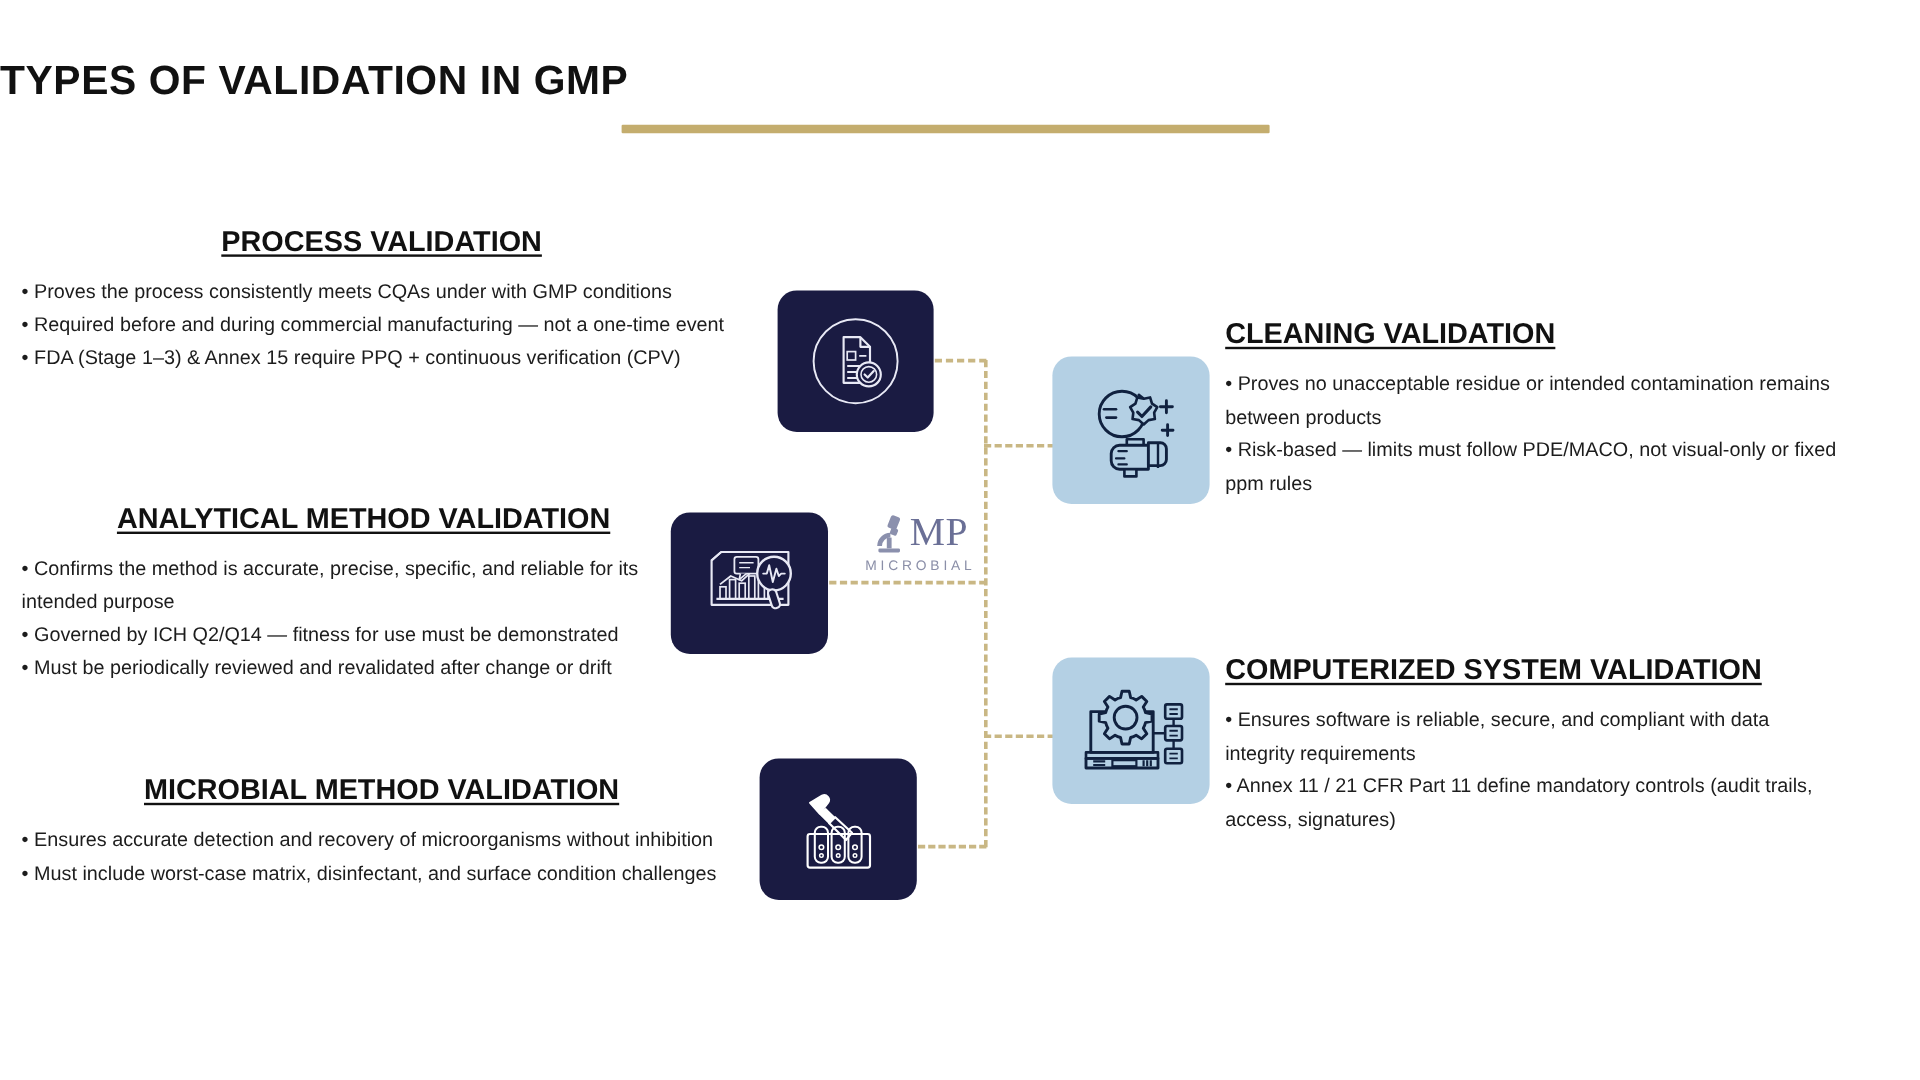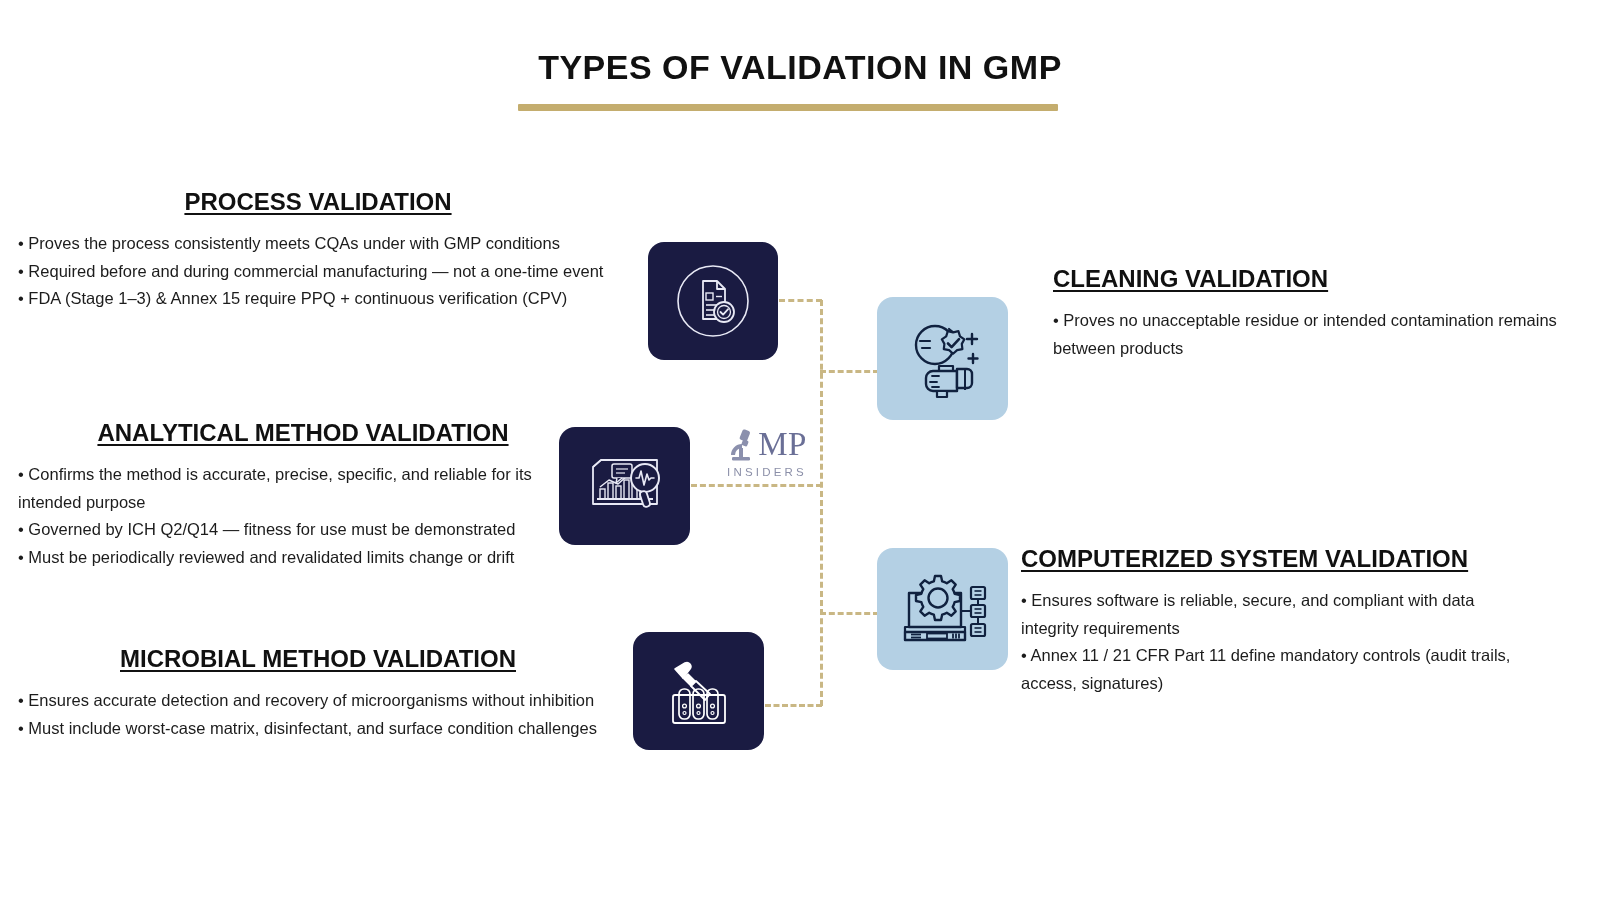--- a/index.html
+++ b/index.html
@@ -18,21 +18,20 @@
     background: #ffffff;
     overflow: hidden;
   }
 
   
   .title {
     position: absolute;
     left: 0;
     top: 48px;
     width: 1600px;
-    text-align: center;
     font-size: 34px;
     font-weight: bold;
     letter-spacing: 0.5px;
     color: #111111;
   }
   .title-rule {
     position: absolute;
     left: 518px;
     top: 104px;
     width: 540px;
@@ -63,21 +62,21 @@
 
   
   #blk-process        { left: 18px;  top: 188px; width: 625px; }
   #blk-process .block-head { width: 600px; }
   #blk-analytical     { left: 18px;  top: 419px; width: 545px; }
   #blk-analytical .block-head { width: 570px; text-decoration: underline; }
   #blk-microbial      { left: 18px;  top: 645px; width: 595px; }
   #blk-microbial .block-head { width: 600px; }
 
   
-  #blk-cleaning       { left: 1021px; top: 265px; width: 510px; margin-left: 32px; }
+  #blk-cleaning       { left: 1021px; top: 265px; width: 510px; }
   #blk-computerized   { left: 1021px; top: 545px; width: 510px; }
 
   
   .tile {
     position: absolute;
     border-radius: 16px;
     display: flex;
     align-items: center;
     justify-content: center;
   }
@@ -161,36 +160,37 @@
       <p class="bullet"> • Required before and during commercial manufacturing — not a one-time event</p>
       <p class="bullet"> • FDA (Stage 1–3) &amp; Annex 15 require PPQ + continuous verification (CPV)</p>
     </div>
   </div>
 
   <div class="block" id="blk-analytical">
     <div class="block-head center">ANALYTICAL METHOD VALIDATION</div>
     <div class="block-body">
       <p class="bullet">• Confirms the method is accurate, precise, specific, and reliable for its intended purpose</p>
       <p class="bullet"> • Governed by ICH Q2/Q14 — fitness for use must be demonstrated</p>
-      <p class="bullet"> • Must be periodically reviewed and revalidated limits change or drift</p>
+      <p class="bullet"> • Must be periodically reviewed and revalidated after change or drift</p>
     </div>
   </div>
 
   <div class="block" id="blk-microbial">
     <div class="block-head center">MICROBIAL METHOD VALIDATION</div>
     <div class="block-body">
       <p class="bullet">• Ensures accurate detection and recovery of microorganisms without inhibition</p>
       <p class="bullet"> • Must include worst-case matrix, disinfectant, and surface condition challenges</p>
     </div>
   </div>
 
   <div class="block" id="blk-cleaning">
     <div class="block-head left">CLEANING VALIDATION</div>
     <div class="block-body">
       <p class="bullet">• Proves no unacceptable residue or intended contamination remains between products</p>
+      <p class="bullet"> • Risk-based — limits must follow PDE/MACO, not visual-only or fixed ppm rules</p>
     </div>
   </div>
 
   <div class="block" id="blk-computerized">
     <div class="block-head left">COMPUTERIZED SYSTEM VALIDATION</div>
     <div class="block-body">
       <p class="bullet">• Ensures software is reliable, secure, and compliant with data integrity requirements</p>
       <p class="bullet"> • Annex 11 / 21 CFR Part 11 define mandatory controls (audit trails, access, signatures)</p>
     </div>
   </div>
@@ -304,16 +304,16 @@
     <div class="wm-row">
       <svg width="30" height="34" viewBox="0 0 30 34">
         <rect x="14" y="2" width="8" height="11" rx="2" fill="#8b90ad" transform="rotate(22 18 7)"></rect>
         <rect x="15" y="12" width="6" height="6" rx="1.5" fill="#8b90ad" transform="rotate(22 18 15)"></rect>
         <path d="M4 27 a11 11 0 0 1 11 -11 v4 a7 7 0 0 0 -7 7 z" fill="#8b90ad"></path>
         <rect x="12" y="20" width="4" height="9" fill="#8b90ad"></rect>
         <rect x="5" y="29" width="18" height="3.4" rx="1.2" fill="#8b90ad"></rect>
       </svg>
       <span class="wm-mark">MP</span>
     </div>
-    <div class="wm-sub">INSIDERS</div>
+    <div class="wm-sub">MICROBIAL</div>
   </div>
 
 </div>
 
 </body></html>

